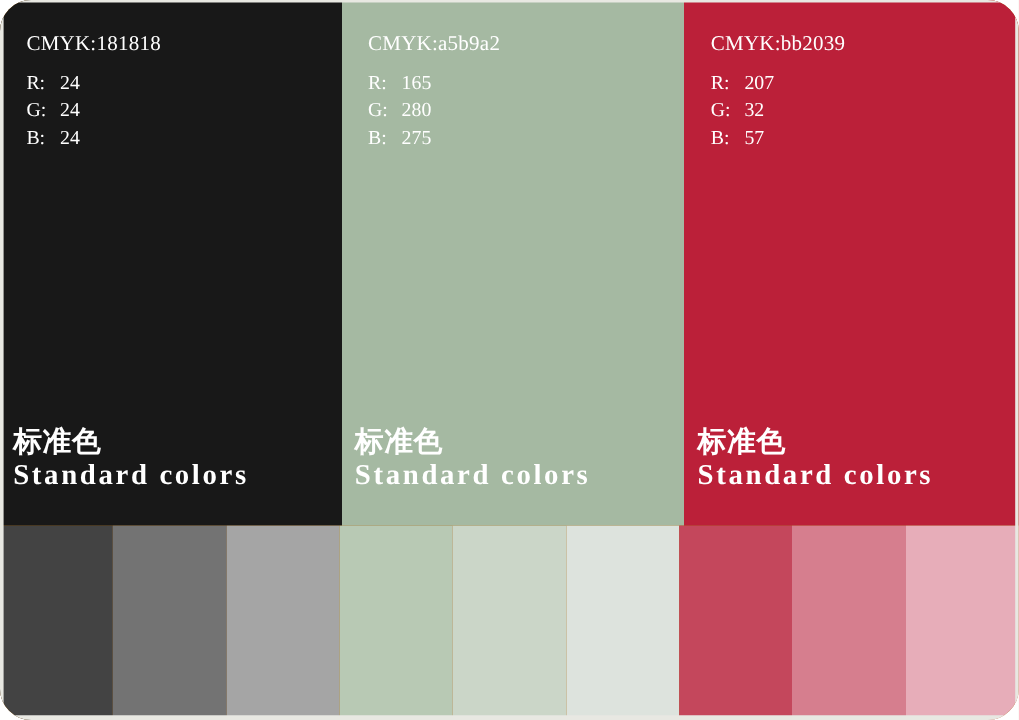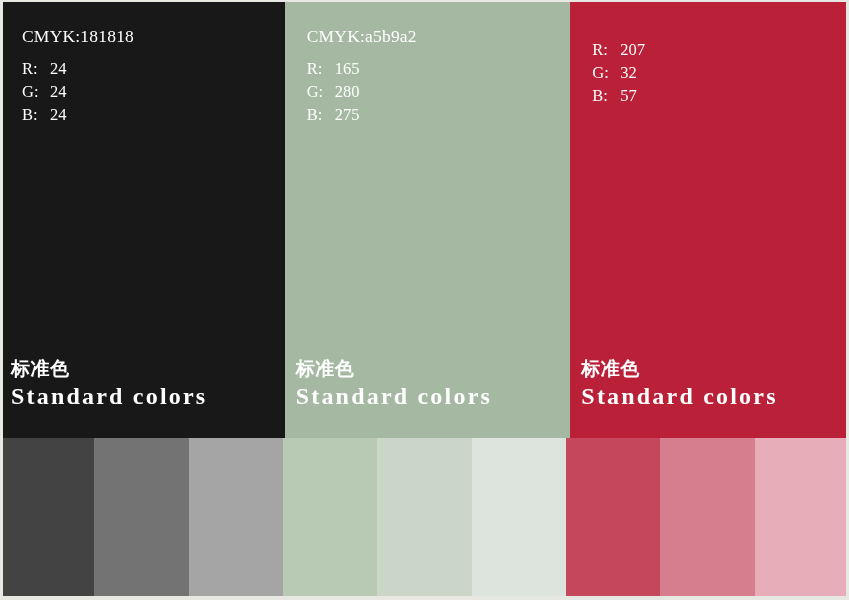--- a/index.html
+++ b/index.html
@@ -69,21 +69,21 @@
   }
 
   .panel-caption {
     position: absolute;
     left: 11px;
     bottom: 28px;
     color: #ffffff;
   }
   .caption-cn {
     font-family: "Liberation Sans", "DejaVu Sans", sans-serif;
-    font-size: 19px;
+    font-size: 24px;
     font-weight: bold;
     line-height: 26px;
     letter-spacing: 0.5px;
     color: #ffffff;
   }
   .caption-en {
     font-family: "Liberation Serif", "DejaVu Serif", serif;
     font-size: 24px;
     font-weight: bold;
     line-height: 28px;
@@ -115,21 +115,21 @@
     border-left: 3px solid #e8e8e2;
     border-right: 3px solid #e8e8e2;
     border-top: 2px solid #e8e8e2;
     border-bottom: 4px solid #e8e8e2;
     pointer-events: none;
   }
 </style>
 </head>
 <body>
 
-<div id="palette-root" style="background-color: #a16207;">
+<div id="palette-root" style="background-color: #a16207; border-radius: 26px;">
 
   <div class="panels-row">
 
     <div class="panel panel-dark" style="background-color: rgb(24, 24, 24);">
       <div class="panel-info" style="color: rgb(255, 255, 255);">
         <div class="cmyk-line">CMYK:181818</div>
         <div class="rgb-block">
           <div class="rgb-row">
             <span class="rgb-key">R:</span>
             <span class="rgb-val">24</span>
@@ -169,20 +169,21 @@
         </div>
       </div>
       <div class="panel-caption">
         <div class="caption-cn">标准色</div>
         <div class="caption-en">Standard colors</div>
       </div>
     </div>
 
     <div class="panel panel-red" style="background-color: rgb(187, 32, 57);">
       <div class="panel-info" style="color: rgb(255, 255, 255);">
+        <div class="cmyk-line">CMYK:bb2039</div>
         <div class="rgb-block">
           <div class="rgb-row">
             <span class="rgb-key">R:</span>
             <span class="rgb-val">207</span>
           </div>
           <div class="rgb-row">
             <span class="rgb-key">G:</span>
             <span class="rgb-val">32</span>
           </div>
           <div class="rgb-row">

